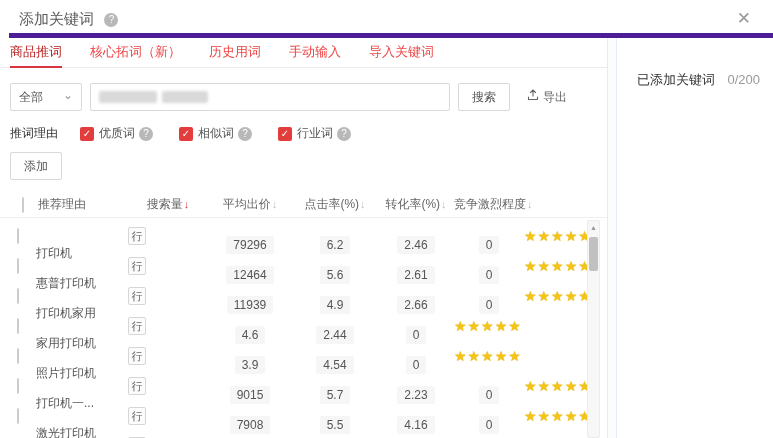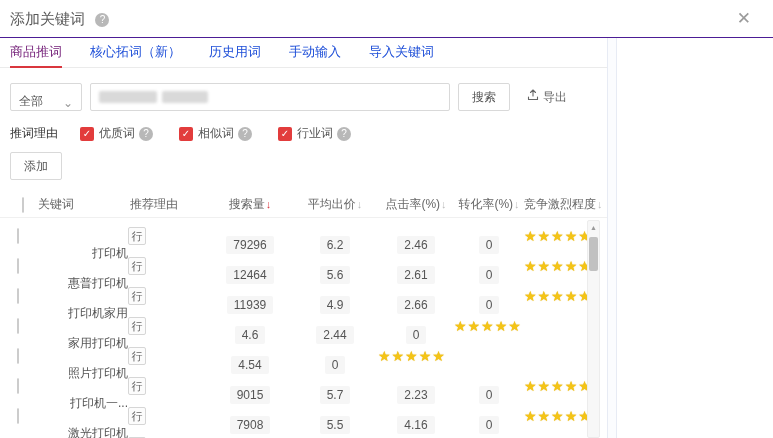--- a/index.html
+++ b/index.html
@@ -1,46 +1,46 @@
 <!DOCTYPE html>
 <html><head>
 <meta charset="utf-8">
 <style>
   * { margin:0; padding:0; box-sizing:border-box; }
   html,body { width:773px; height:438px; background:#fff; overflow:hidden;
     font-family:"Liberation Sans","DejaVu Sans",sans-serif; color:#333; }
 
   
   .modal-header { position:relative; height:38px; padding:10px 12px 0 10px;
-    border-bottom:1px solid #4c1d95; }
+    border-bottom:5px solid #4c1d95;margin-left:9px; }
   .modal-title { font-size:15px; color:#595959; display:inline-block; vertical-align:middle; }
   .qmark { display:inline-block; width:14px; height:14px; line-height:14px; border-radius:50%;
     background:#b8b8b8; color:#fff; font-size:10px; text-align:center; vertical-align:middle;
     margin-left:6px; }
   .close-x { position:absolute; right:22px; top:8px; font-size:17px; color:#9b9b9b; cursor:pointer; }
 
   
   .content { display:flex; height:400px; }
   .left-pane { width:607px; display:flex; flex-direction:column; }
   .v-divider { width:10px; border-left:1px solid #e7ebf4; border-right:1px solid #e7ebf4;
     background:#fbfcfe; }
   .right-pane { flex:1; padding:32px 0 0 20px; background:#fff; }
   .right-title { font-size:13px; color:#333; }
   .right-count { font-size:13px; color:#999; margin-left:8px; }
 
   
   .tabs { display:flex; gap:28px; padding:0 10px; height:30px; align-items:center;
     border-bottom:1px solid #ebebeb; }
-  .tab { font-size:13px; color:#1d4ed8; cursor:pointer; height:30px; line-height:28px; }
-  .tab.active { color:#701a75; border-bottom:2px solid #d9363e; }
+  .tab { font-size:13px; color:#ef4444; cursor:pointer; height:30px; line-height:28px; }
+  .tab.active { color:#b91c1c; border-bottom:2px solid #d9363e; }
 
   
   .toolbar { display:flex; align-items:center; margin:15px 10px 0 10px; height:28px; }
   .select-box { width:72px; height:28px; border:1px solid #d9d9d9; border-radius:2px;
-    display:flex; align-items:flex-end; justify-content:space-between; padding:0 8px;
+    display:flex; align-items:center; justify-content:space-between; padding:0 8px;
     font-size:12px; color:#555; cursor:pointer; background:#fff; }
   .chev { color:#999; font-size:12px; line-height:10px; transform:translateY(-2px); }
   .input-box { width:360px; height:28px; border:1px solid #d9d9d9; border-radius:2px;
     margin-left:8px; display:flex; align-items:center; padding:0 8px; background:#fff; }
   .redact { height:12px; background:#d9d9d9; border-radius:2px; filter:blur(1.5px); }
   .r1 { width:58px; } .r2 { width:46px; margin-left:5px; }
   .btn { height:28px; border:1px solid #d9d9d9; border-radius:2px; background:#fff;
     font-size:12px; color:#555; padding:0 13px; margin-left:8px; cursor:pointer;
     font-family:Liberation Sans, sans-serif; }
   .export { margin-left:auto; margin-right:30px; font-size:12px; color:#666;
@@ -66,21 +66,21 @@
   .th { text-align:center; white-space:nowrap; }
   .th-left { text-align:left; padding-left:2px; }
   .sort { color:#bbb; font-size:11px; margin-left:1px; }
   .sort.active { color:#d9363e; }
   .tbody-row { height:30px; font-size:12px; color:#555; padding-right:22px; }
   .td-center { text-align:center; }
   .num { background:#f6f6f6; border-radius:2px; padding:2px 7px; display:inline-block;margin-top:18px; }
   .cb { width:13px; height:13px; border:1px solid #ccc; border-radius:2px; background:#fff;
     margin:0 auto; cursor:pointer; }
   .cb-head { margin-left:10px; }
-  .kw { text-align:right; white-space:nowrap; overflow:hidden;margin-top:34px; }
+  .kw { text-align:left; white-space:nowrap; overflow:hidden;margin-top:34px; }
   .tag { display:inline-block; min-width:18px; height:18px; line-height:17px; text-align:center;
     border:1px solid #d6d6d6; border-radius:2px; font-size:11px; color:#666; background:#fcfcfc; }
   .stars { color:#f4c417; font-size:14px; letter-spacing:1px; text-align:left;
     text-shadow:0 0 1px #d9a400; white-space:nowrap; }
 
   
   .scrollbar { position:absolute; right:7px; top:28px; bottom:0; width:13px;
     background:#f7f7f7; border:1px solid #ececec; border-radius:2px; }
   .sb-up { height:13px; text-align:center; font-size:7px; color:#999; line-height:13px;
     cursor:pointer; }
@@ -144,21 +144,20 @@
       </span>
     </div>
 
     <div class="add-row">
       <button class="btn" style="margin-left:0;">添加</button>
     </div>
 
     <div class="table-wrap">
       <div class="grid-row thead">
         <div class="th"><span class="cb cb-head"></span></div>
-        <div class="th th-left">关键词</div>
         <div class="th th-left">推荐理由</div>
         <div class="th">
           <span>搜索量</span><span class="sort active">↓</span>
         </div>
         <div class="th">
           <span>平均出价</span><span class="sort">↓</span>
         </div>
         <div class="th">
           <span>点击率(%)</span><span class="sort">↓</span>
         </div>
@@ -207,20 +206,21 @@
             <div><span class="tag">行</span></div>
             <div class="td-center"><span class="num">4.6</span></div>
             <div class="td-center"><span class="num">2.44</span></div>
             <div class="td-center"><span class="num">0</span></div>
             <div class="stars">★★★★★</div>
           </div>
           <div class="grid-row tbody-row">
             <div class="td-center"><span class="cb"></span></div>
             <div class="kw">照片打印机</div>
             <div><span class="tag">行</span></div>
+            <div class="td-center"><span class="num">3.9</span></div>
             <div class="td-center"><span class="num">4.54</span></div>
             <div class="td-center"><span class="num">0</span></div>
             <div class="stars">★★★★★</div>
           </div>
           <div class="grid-row tbody-row">
             <div class="td-center"><span class="cb"></span></div>
             <div class="kw">打印机一...</div>
             <div><span class="tag">行</span></div>
             <div class="td-center"><span class="num">9015</span></div>
             <div class="td-center"><span class="num">5.7</span></div>
@@ -252,13 +252,17 @@
 
       <div class="scrollbar">
         <div class="sb-up">▲</div>
         <div class="sb-thumb"></div>
       </div>
     </div>
   </div>
 
   <div class="v-divider"></div>
 
+  <div class="right-pane">
+    <span class="right-title">已添加关键词</span>
+    <span class="right-count">0/200</span>
+  </div>
 </div>
 
 </body></html>

